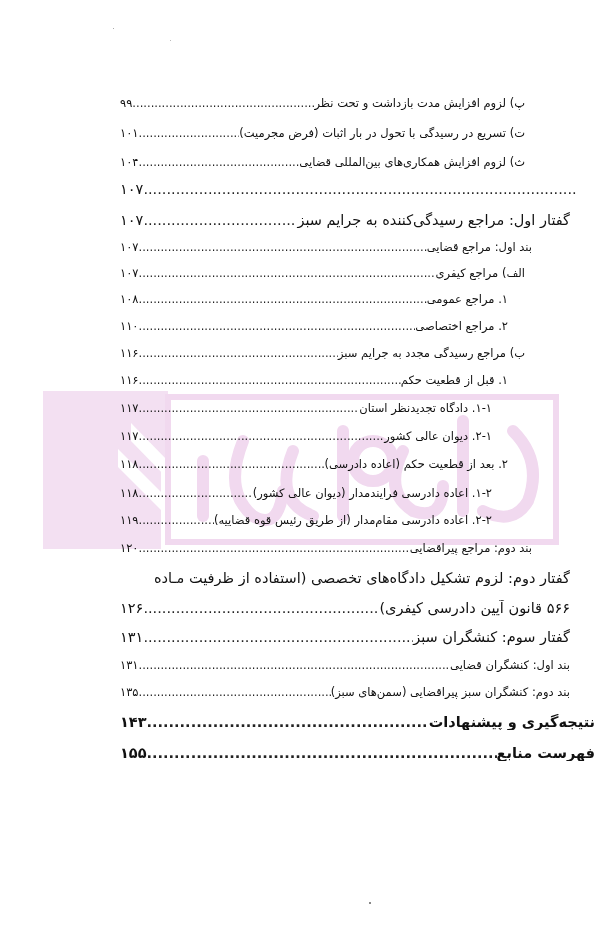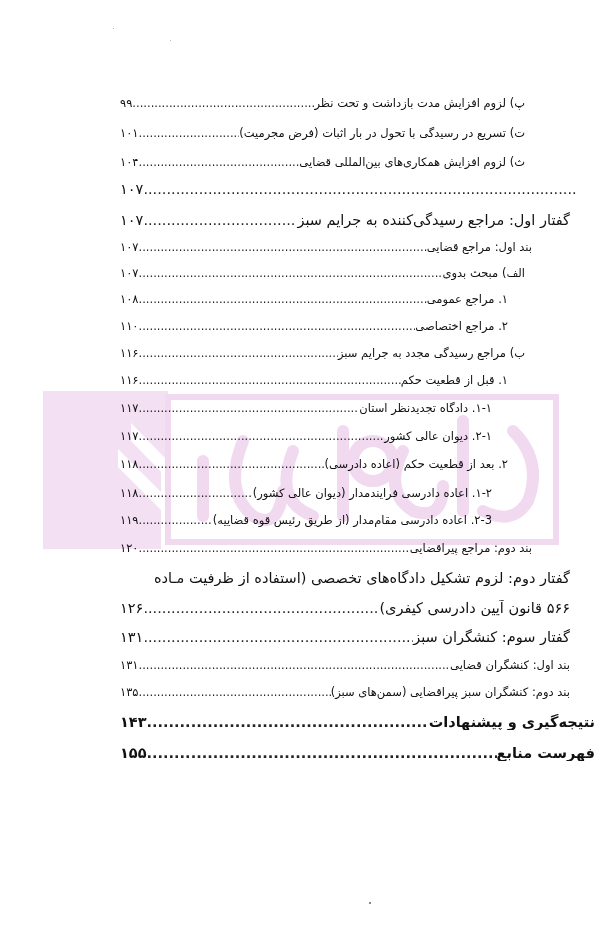--- a/index.html
+++ b/index.html
@@ -129,21 +129,21 @@
     <span class="toc-page">۱۰۷</span>
   </div>
 
   <div class="toc-row sz-s" style="top:240px; right:68px; width:412px;">
     <span class="toc-title">بند اول: مراجع قضایی</span>
     <span class="toc-dots"></span>
     <span class="toc-page">۱۰۷</span>
   </div>
 
   <div class="toc-row sz-s" style="top:266px; right:75px; width:405px;">
-    <span class="toc-title">الف) مبحث بدوی</span>
+    <span class="toc-title">الف) مراجع کیفری</span>
     <span class="toc-dots"></span>
     <span class="toc-page">۱۰۷</span>
   </div>
 
   <div class="toc-row sz-s" style="top:292px; right:92px; width:388px;">
     <span class="toc-title">۱. مراجع عمومی</span>
     <span class="toc-dots"></span>
     <span class="toc-page">۱۰۸</span>
   </div>
 
@@ -183,21 +183,21 @@
     <span class="toc-page">۱۱۸</span>
   </div>
 
   <div class="toc-row sz-s" style="top:486px; right:108px; width:372px;">
     <span class="toc-title">۱-۲. اعاده دادرسی فرایندمدار (دیوان عالی کشور)</span>
     <span class="toc-dots"></span>
     <span class="toc-page">۱۱۸</span>
   </div>
 
   <div class="toc-row sz-s" style="top:513px; right:108px; width:372px;">
-    <span class="toc-title">۲-3. اعاده دادرسی مقام‌مدار (از طریق رئیس قوه قضاییه)</span>
+    <span class="toc-title">۲-۲. اعاده دادرسی مقام‌مدار (از طریق رئیس قوه قضاییه)</span>
     <span class="toc-dots"></span>
     <span class="toc-page">۱۱۹</span>
   </div>
 
   <div class="toc-row sz-s" style="top:541px; right:68px; width:412px;">
     <span class="toc-title">بند دوم: مراجع پیراقضایی</span>
     <span class="toc-dots"></span>
     <span class="toc-page">۱۲۰</span>
   </div>
 

